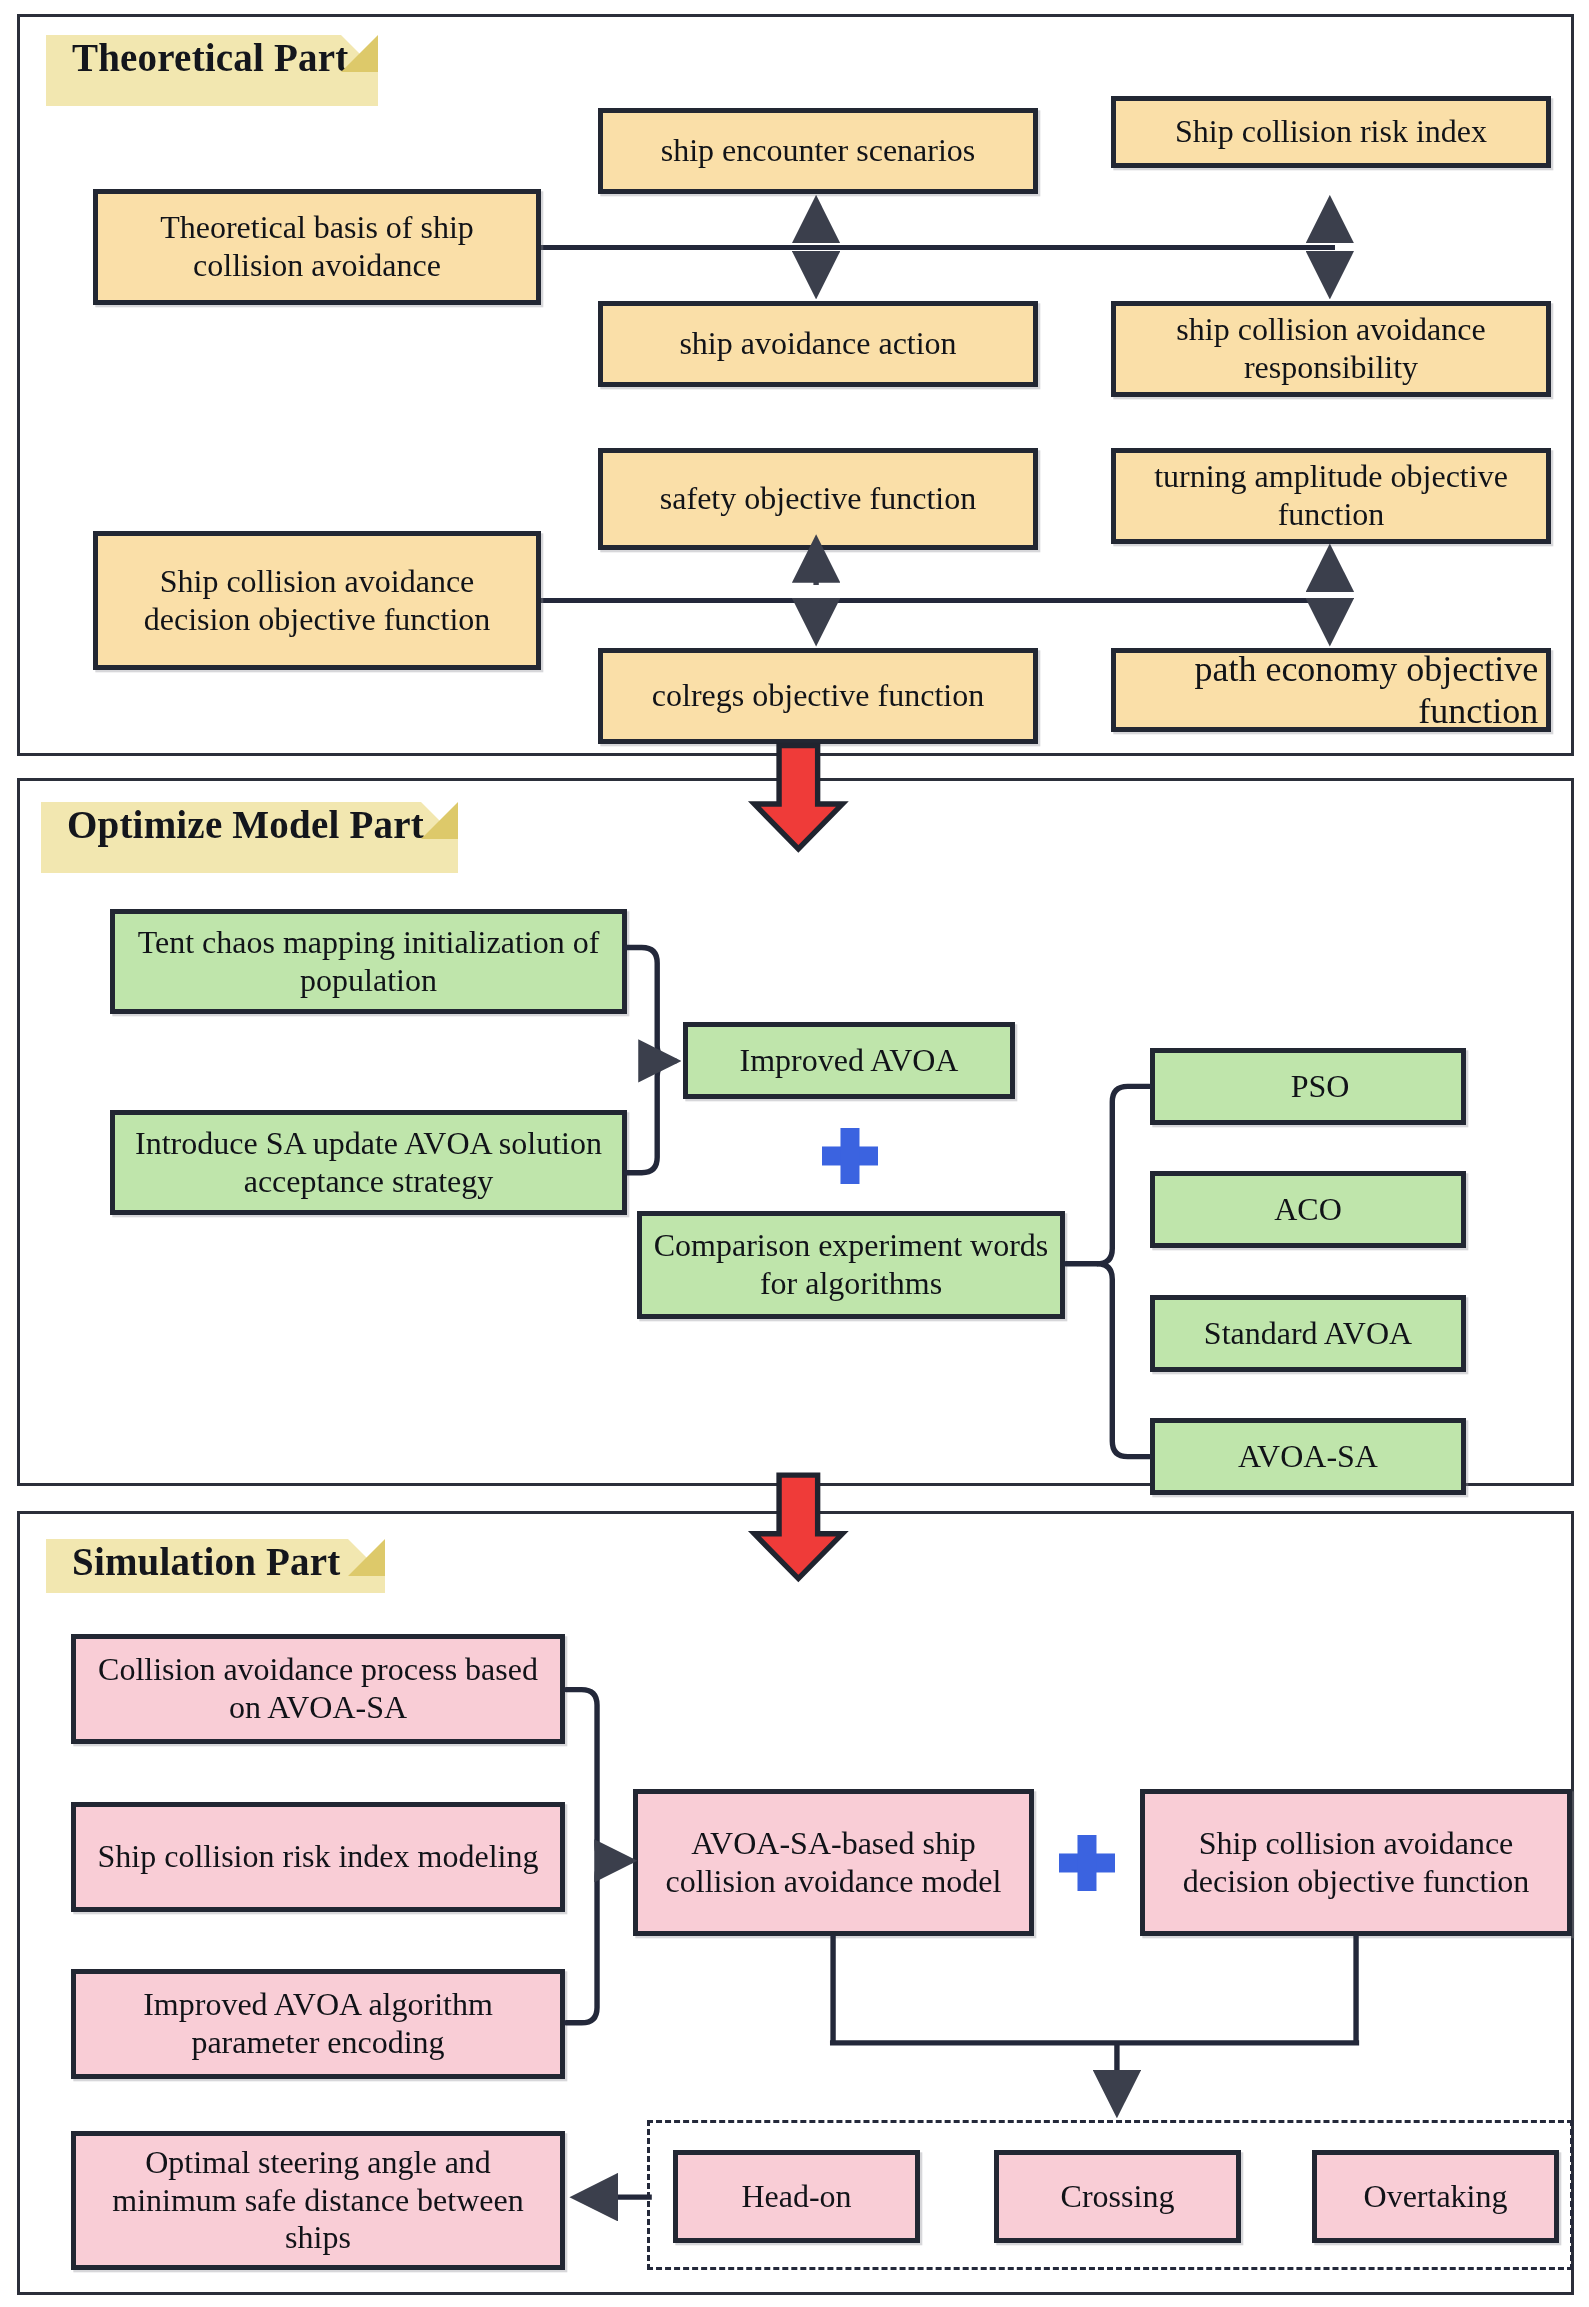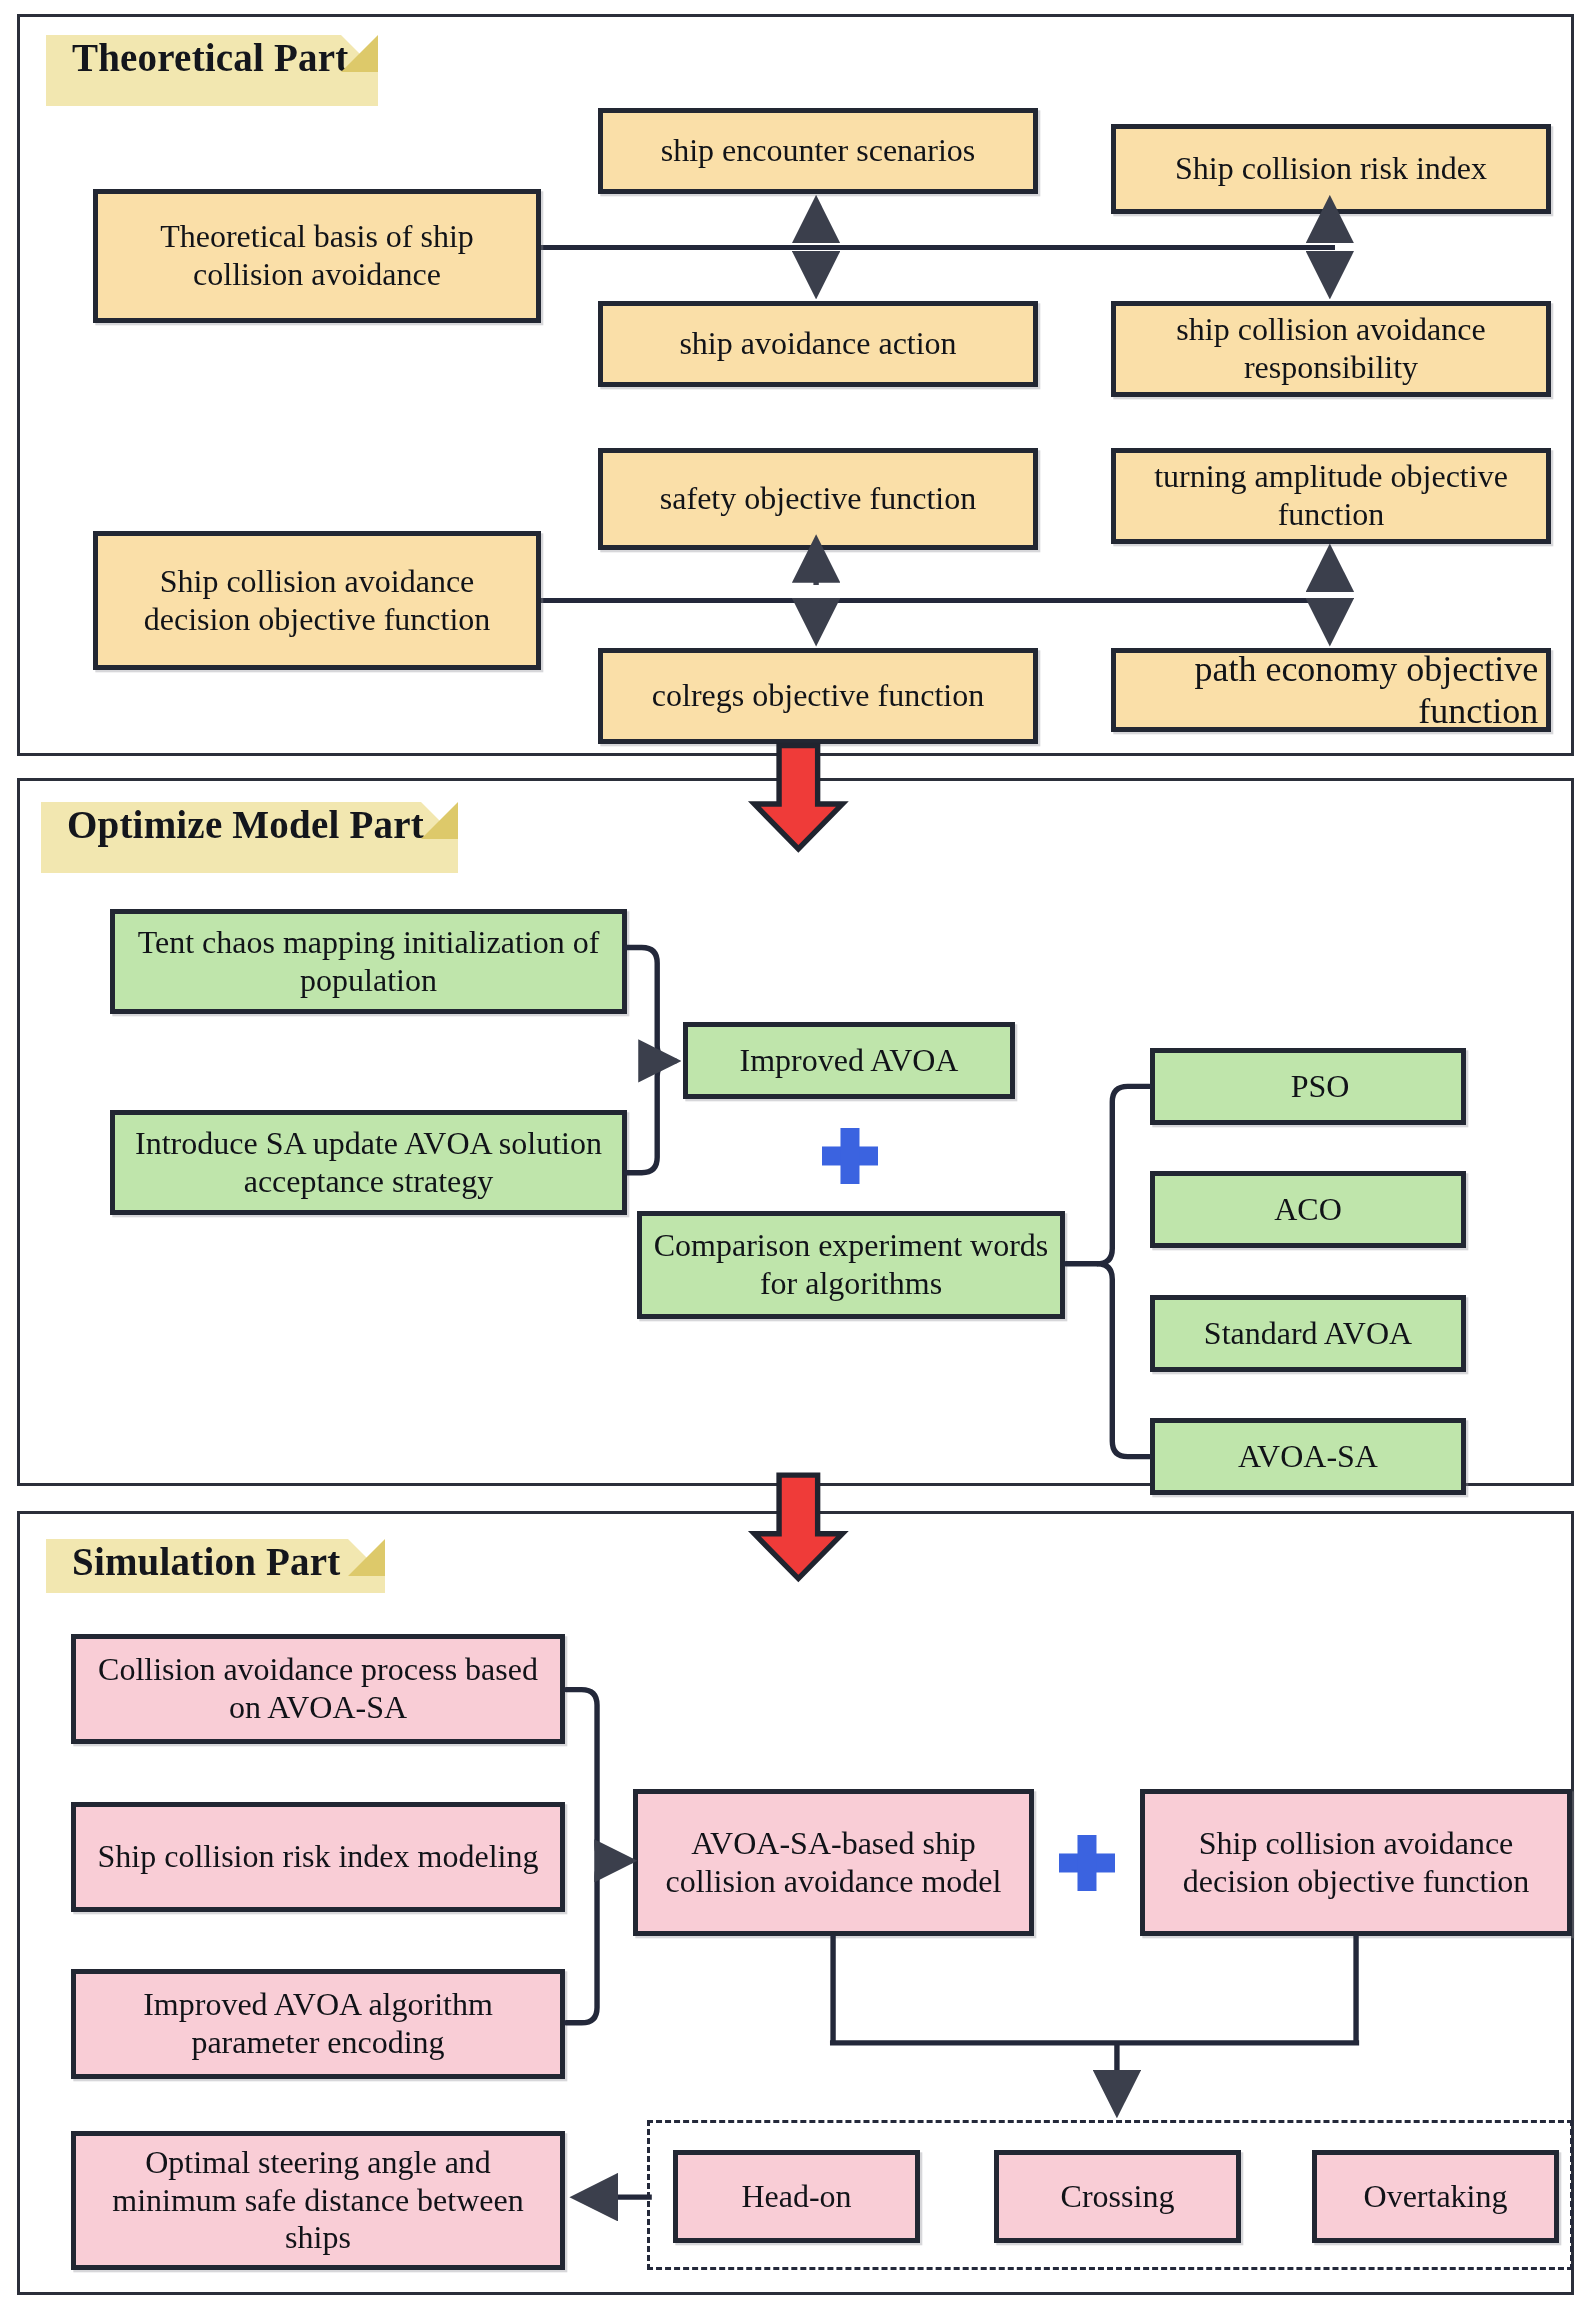--- a/index.html
+++ b/index.html
@@ -85,32 +85,32 @@
 <div class="stage">
 
   <div class="section" id="sec-theory"></div>
 
   <div class="tab" id="tab-theory">
     <span>Theoretical Part</span>
     <span class="fold"></span>
     <span class="fold2"></span>
   </div>
 
-  <div class="node orange" style="left:93px;top:189px;width:448px;height:134px;font-size:32px;">
+  <div class="node orange" style="left:93px;top:189px;width:448px;height:116px;font-size:32px;">
     <span>Theoretical basis of ship collision avoidance</span>
   </div>
 
   <div class="node orange" style="left:93px;top:531px;width:448px;height:139px;font-size:32px;">
     <span>Ship collision avoidance decision objective function</span>
   </div>
 
   <div class="node orange" style="left:598px;top:108px;width:440px;height:86px;font-size:32px;">
     <span>ship encounter scenarios</span>
   </div>
-  <div class="node orange" style="left:1111px;top:124px;width:440px;height:90px;font-size:32px;">
+  <div class="node orange" style="left:1111px;top:96px;width:440px;height:72px;font-size:32px;">
     <span>Ship collision risk index</span>
   </div>
   <div class="node orange" style="left:598px;top:301px;width:440px;height:86px;font-size:32px;">
     <span>ship avoidance action</span>
   </div>
   <div class="node orange" style="left:1111px;top:301px;width:440px;height:96px;font-size:32px;">
     <span>ship collision avoidance responsibility</span>
   </div>
 
   <div class="node orange" style="left:598px;top:448px;width:440px;height:102px;font-size:32px;">

